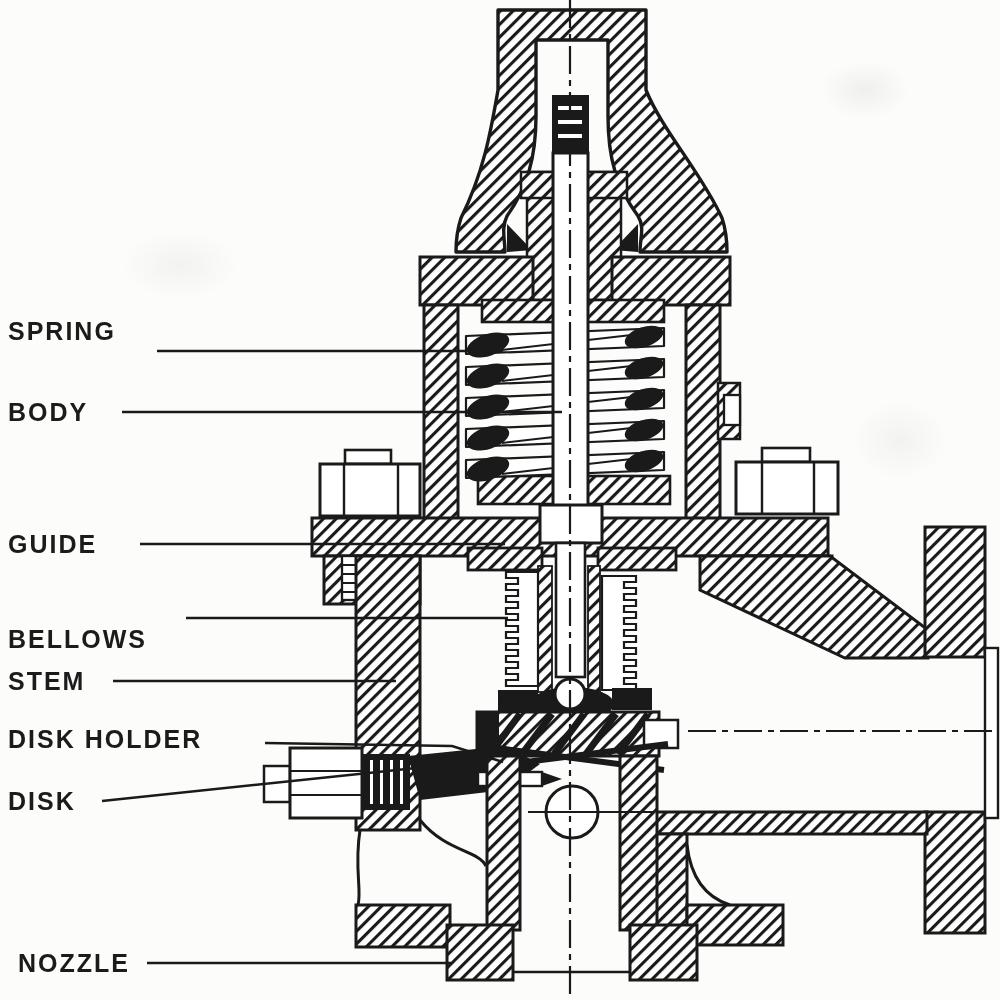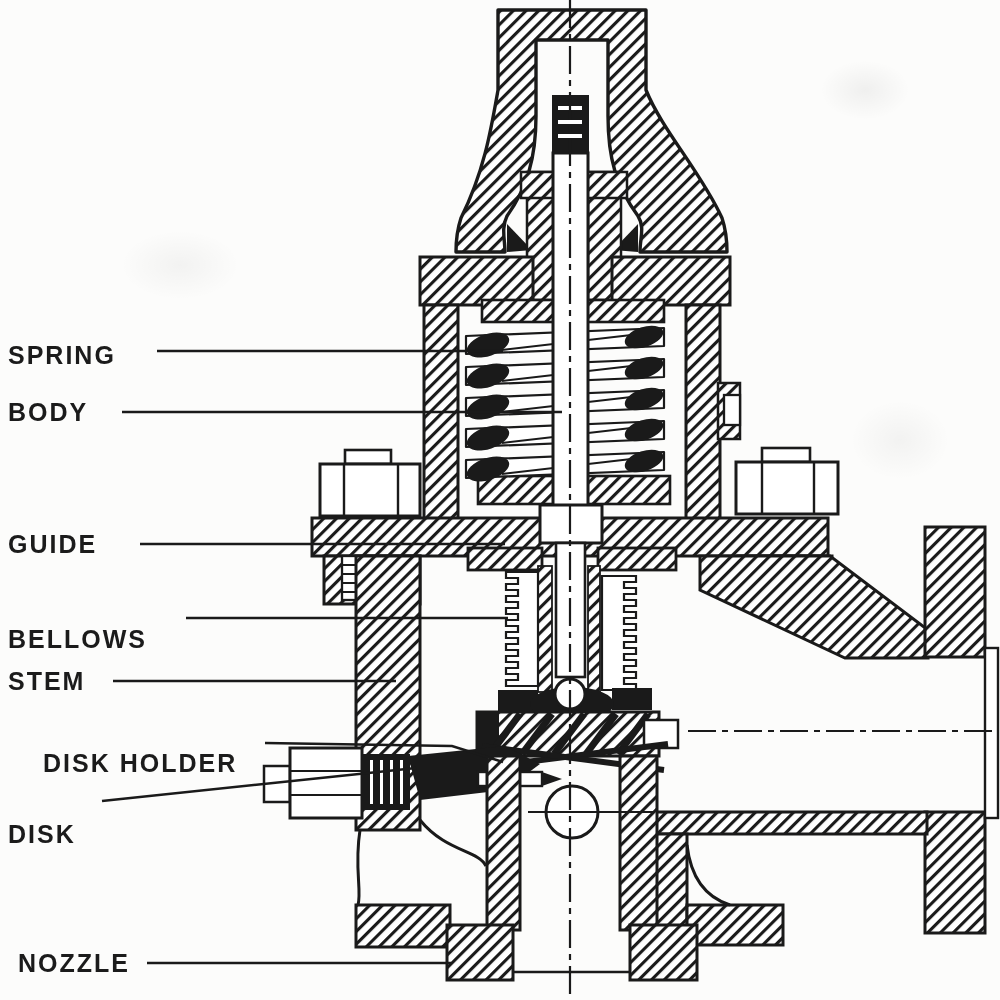--- a/index.html
+++ b/index.html
@@ -8,27 +8,27 @@
     background:#fcfcfb;
     font-family:"Liberation Sans","DejaVu Sans",sans-serif;
   }
   #drawing{position:absolute;left:0;top:0;}
   .part-label{
     position:absolute;
     font-size:25px;font-weight:700;letter-spacing:2px;
     color:#1b1b1b;line-height:30px;white-space:nowrap;
     -webkit-font-smoothing:antialiased;
   }
-  .lbl-spring      {left:8px;  top:340px;text-align:center;}
+  .lbl-spring      {left:8px;  top:316px;text-align:center;}
   .lbl-stem        {left:8px;  top:397px;}
   .lbl-guide       {left:8px;  top:529px;text-align:right;}
   .lbl-bellows     {left:8px;  top:603px;margin-top:21px;}
   .lbl-body        {left:8px;  top:666px;}
-  .lbl-disk-holder {left:8px;  top:748px;margin-left:35px;}
-  .lbl-disk        {left:8px;  top:786px;margin-top:33px;}
+  .lbl-disk-holder {left:8px;  top:724px;}
+  .lbl-disk        {left:8px;  top:786px;}
   .lbl-nozzle      {left:18px; top:948px;}
   .smudge{position:absolute;border-radius:50%;pointer-events:none;}
 </style>
 </head>
 <body>
 
 <div id="page">
 
   <svg id="drawing" width="1000" height="1000" viewBox="0 0 1000 1000">
     <defs>

